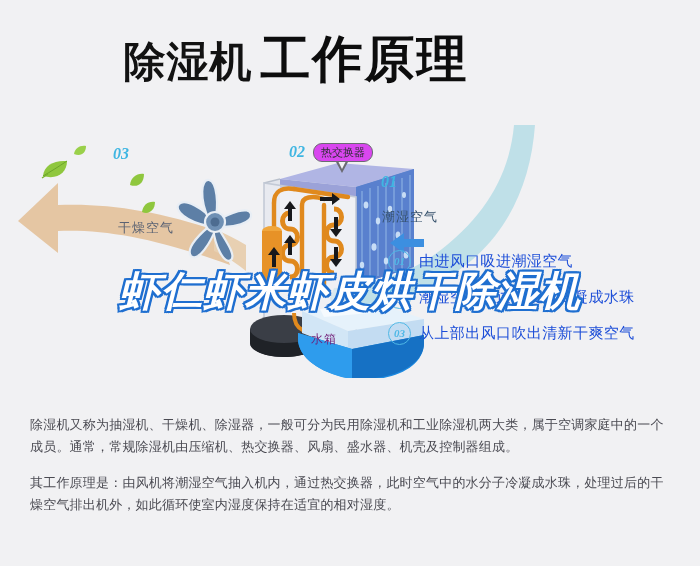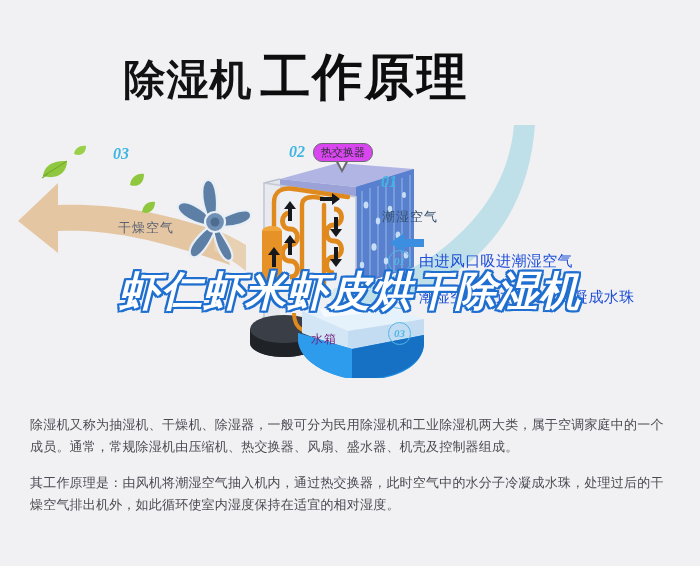--- a/index.html
+++ b/index.html
@@ -20,21 +20,21 @@
     width: 700px;
     height: 566px;
     background: #f1f1f3;
     overflow: hidden;
   }
 
   
   .title-bar {
     position: absolute;
     left: 0;
-    top: 44px;
+    top: 26px;
     width: 592px;
     text-align: center;
     white-space: nowrap;
   }
   .title-a {
     font-size: 42px;
     font-weight: bold;
     color: #121212;
     letter-spacing: 1px;
     vertical-align: baseline;
@@ -392,20 +392,21 @@
     <div class="legend-row">
       <div class="legend-badge">01</div>
       <div class="legend-text">由进风口吸进潮湿空气</div>
     </div>
     <div class="legend-row">
       <div class="legend-badge">02</div>
       <div class="legend-text">潮湿空气经过蒸发器冷凝成水珠</div>
     </div>
     <div class="legend-row">
       <div class="legend-badge">03</div>
+      <div class="legend-text">从上部出风口吹出清新干爽空气</div>
     </div>
   </div>
 
   <div class="watermark">虾仁虾米虾皮烘干除湿机</div>
 
   <div class="copy">
     <p>除湿机又称为抽湿机、干燥机、除湿器，一般可分为民用除湿机和工业除湿机两大类，属于空调家庭中的一个成员。通常，常规除湿机由压缩机、热交换器、风扇、盛水器、机壳及控制器组成。</p>
     <p>其工作原理是：由风机将潮湿空气抽入机内，通过热交换器，此时空气中的水分子冷凝成水珠，处理过后的干燥空气排出机外，如此循环使室内湿度保持在适宜的相对湿度。</p>
   </div>
 

